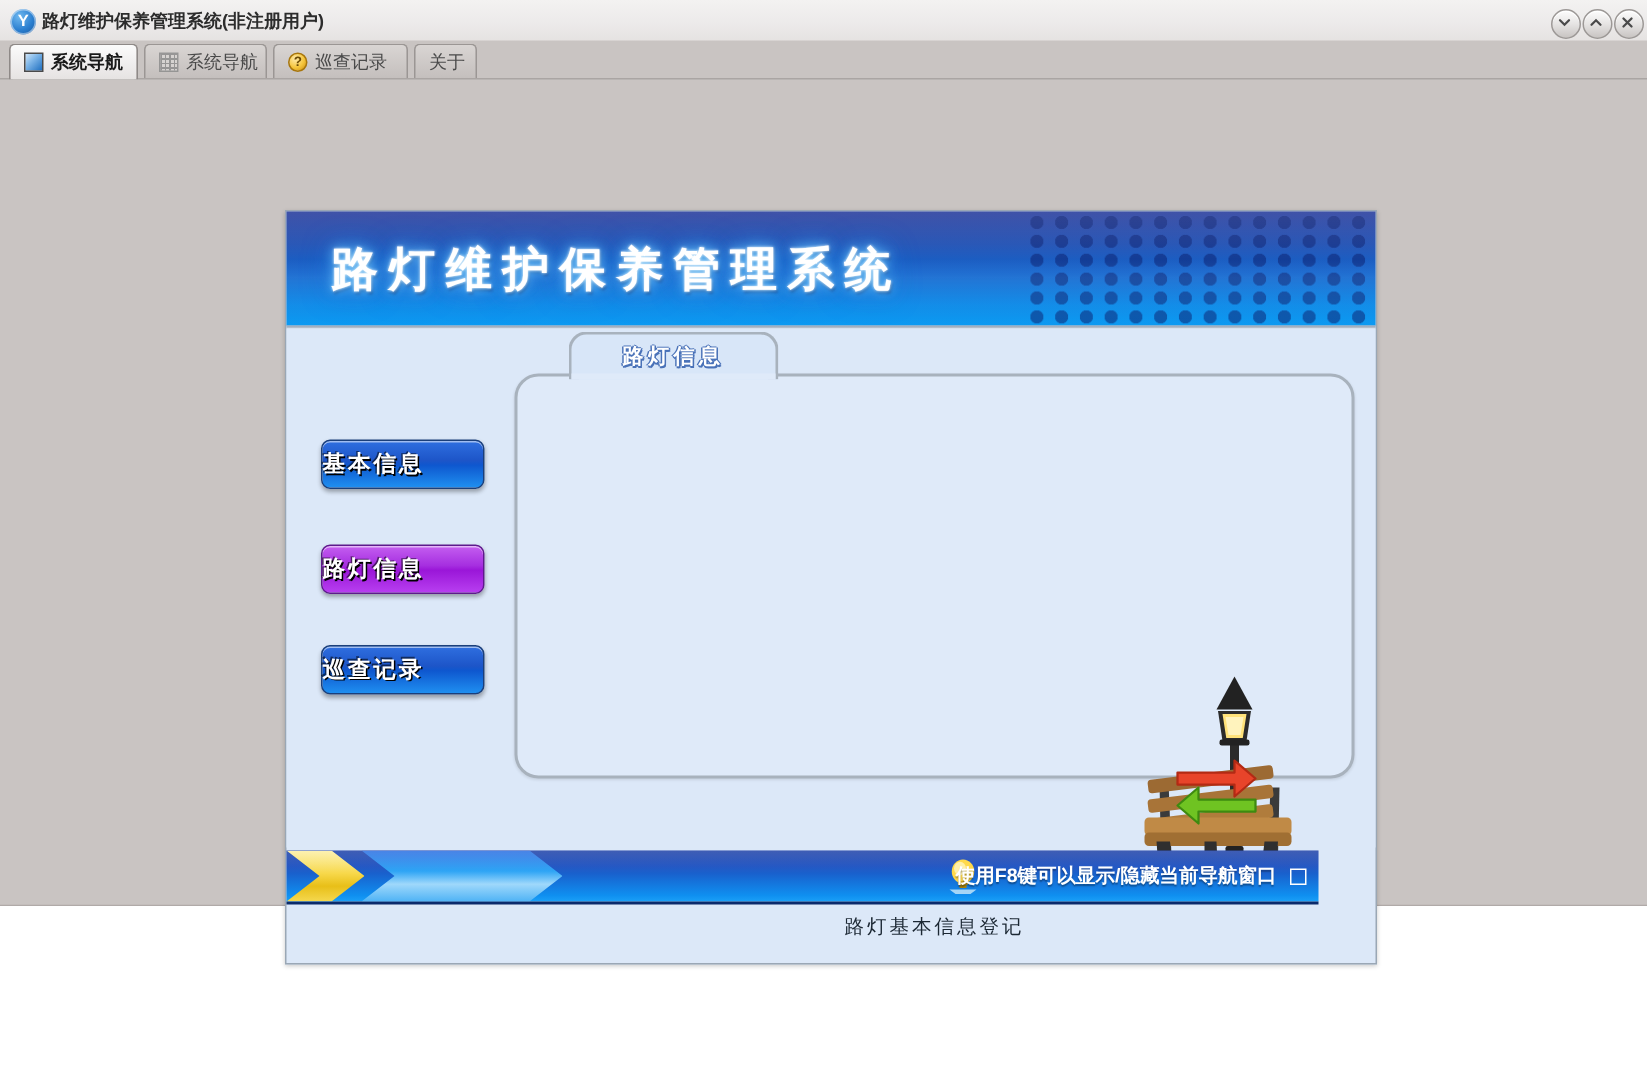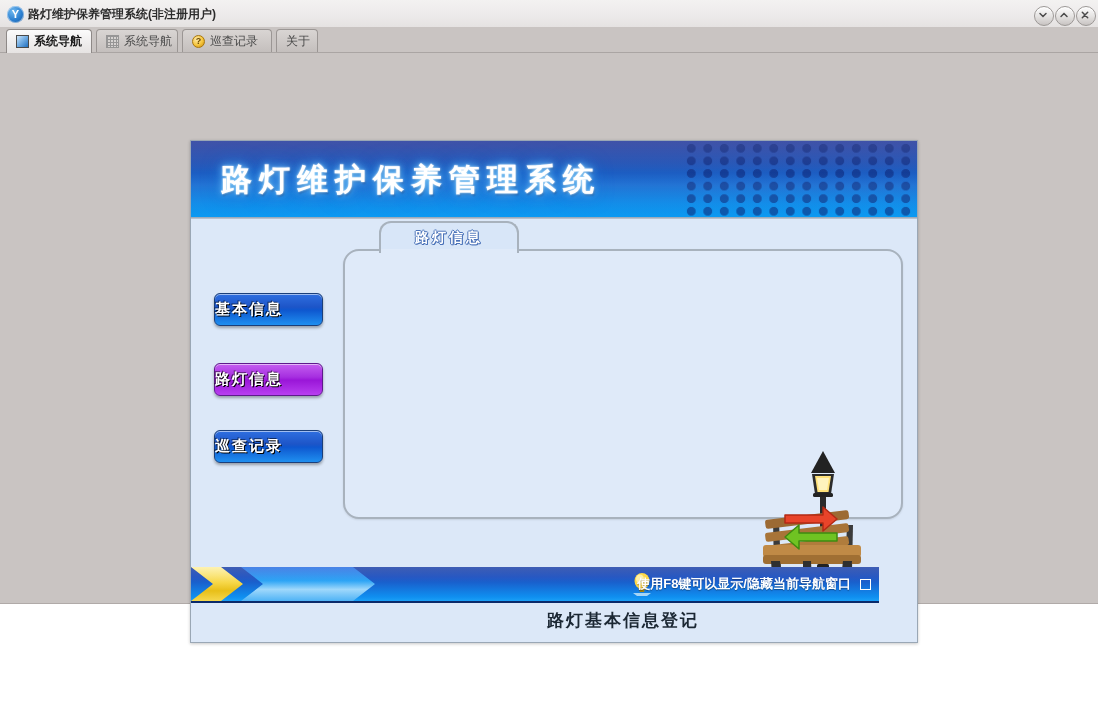--- a/index.html
+++ b/index.html
@@ -101,21 +101,21 @@
          box-sizing:border-box;background:#d8e6f8;
          display:flex;align-items:center;justify-content:center;z-index:2;}
   #frame-tab-label{font-size:14px;font-weight:bold;letter-spacing:3px;color:#ffffff;
          text-shadow:-1px 0 #4a72b8,0 1px #4a72b8,1px 0 #4a72b8,0 -1px #4a72b8,1px 1px #4a72b8;}
   #frame-tab-cover{position:absolute;left:190px;top:108px;width:136px;height:4px;
          background:#dfeaf9;z-index:3;}
 
   
   #illus{position:absolute;left:560px;top:308px;width:122px;height:140px;}
   #caption{position:absolute;left:152px;top:468px;width:560px;text-align:center;
-         font-size:17px;font-weight:bold;letter-spacing:2px;color:#1b2733;}
+         font-size:13px;font-weight:normal;letter-spacing:2px;color:#1b2733;}
 
   
   #footer{position:absolute;left:0;top:426px;width:688px;height:34px;overflow:hidden;
          background:linear-gradient(to bottom,#2043a8 0%,#1c50c0 30%,#1573db 62%,#0f8ff0 88%,#1aa0f7 100%);
          border-bottom:2px solid #0a2a6b;}
   #footer .chev{position:absolute;top:0;height:34px;}
   #chev-yellow{left:0;width:52px;
          background:linear-gradient(to bottom,#fdf0a6 0%,#f7d84a 45%,#e8bf18 70%,#f5d84f 100%);
          clip-path:polygon(0 0,30px 0,52px 17px,30px 34px,0 34px,22px 17px);}
   #chev-blue{left:50px;width:134px;

